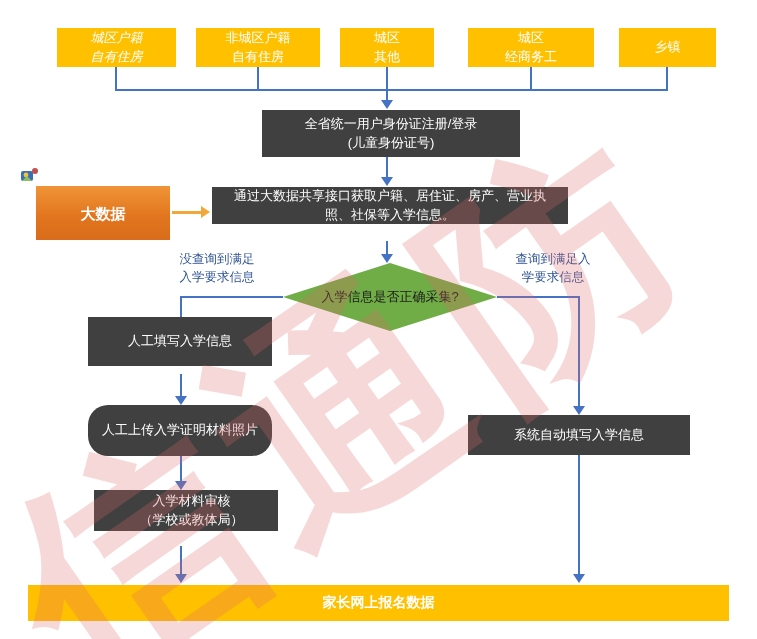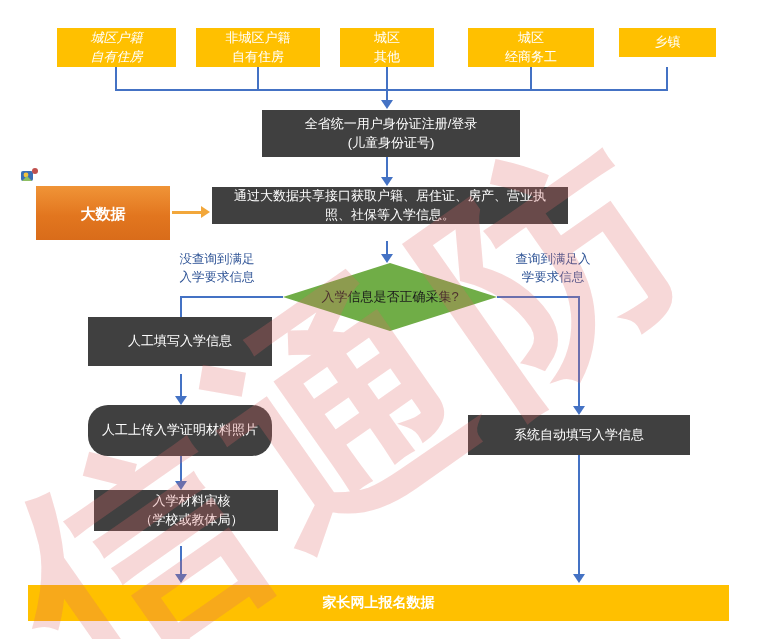--- a/index.html
+++ b/index.html
@@ -55,21 +55,21 @@
 <div class="canvas">
 
   <div class="box gold" style="left:57px;top:28px;width:119px;height:39px;font-style:italic;">城区户籍
 自有住房</div>
   <div class="box gold" style="left:196px;top:28px;width:124px;height:39px;">非城区户籍
 自有住房</div>
   <div class="box gold" style="left:340px;top:28px;width:94px;height:39px;">城区
 其他</div>
   <div class="box gold" style="left:468px;top:28px;width:126px;height:39px;">城区
 经商务工</div>
-  <div class="box gold" style="left:619px;top:28px;width:97px;height:29px;">乡镇</div>
+  <div class="box gold" style="left:619px;top:28px;width:97px;height:39px;">乡镇</div>
 
   <div class="line" style="left:115px;top:67px;width:2px;height:23px;"></div>
   <div class="line" style="left:257px;top:67px;width:2px;height:23px;"></div>
   <div class="line" style="left:386px;top:67px;width:2px;height:33px;"></div>
   <div class="line" style="left:530px;top:67px;width:2px;height:23px;"></div>
   <div class="line" style="left:666px;top:67px;width:2px;height:23px;"></div>
   <div class="line" style="left:115px;top:89px;width:553px;height:2px;"></div>
   <div class="arr-down" style="left:381px;top:100px;"></div>
 
   <div class="box blue" style="left:262px;top:110px;width:258px;height:47px;">全省统一用户身份证注册/登录

